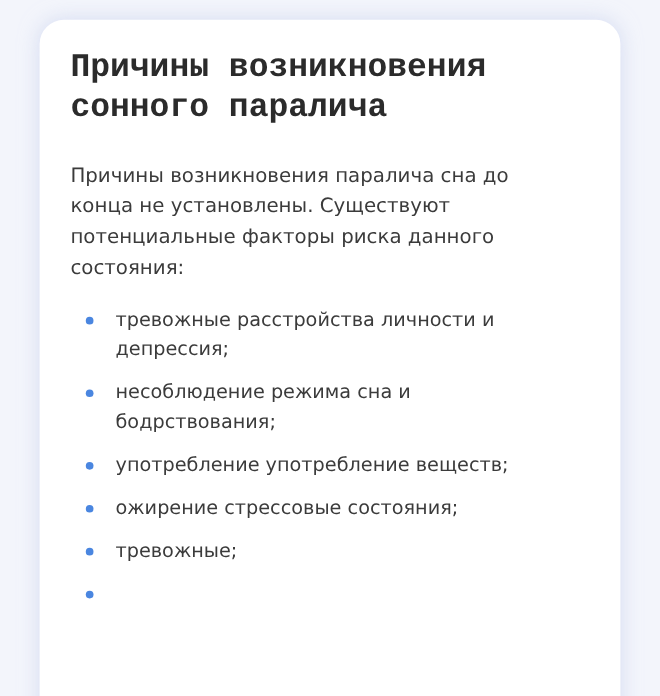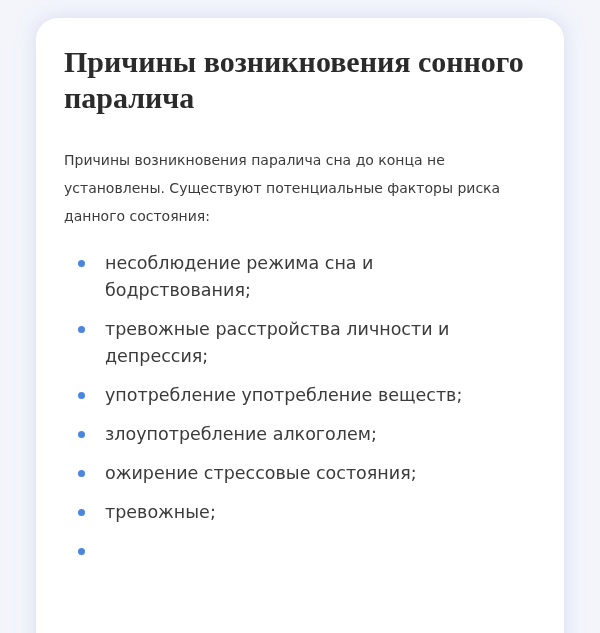--- a/index.html
+++ b/index.html
@@ -21,31 +21,31 @@
       width: 528px;
       height: 660px;
       background: #ffffff;
       border-radius: 22px;
       box-shadow: 0 0 18px rgba(190, 200, 235, 0.55);
       box-sizing: border-box;
       padding: 26px 28px 0 28px;
     }
     .title {
       margin: 0;
-      font-family: Liberation Serif, serif;
+      font-family: Liberation Mono, monospace;
       font-weight: bold;
       font-size: 30px;
       line-height: 36px;
       color: #2b2b2b;
       letter-spacing: 0px;
       width: 480px;
     }
     .intro {
       margin: 30px 0 0 0;
-      font-size: 14px;
+      font-size: 18px;
       line-height: 28px;
       color: #3b3b3b;
       width: 460px;
     }
     .risk-list {
       list-style: none;
       margin: 20px 0 0 0;
       padding: 0;
     }
     .risk-item {
@@ -69,33 +69,29 @@
   </style>
 </head>
 <body>
 
 <div class="card">
   <h2 class="title">Причины возникновения сонного паралича</h2>
   <p class="intro">Причины возникновения паралича сна до конца не установлены. Существуют потенциальные факторы риска данного состояния:</p>
   <ul class="risk-list">
     <li class="risk-item">
       <span class="bullet"></span>
+      <span>тревожные расстройства личности и депрессия;</span>
+    </li>
+    <li class="risk-item">
+      <span class="bullet"></span>
       <span>несоблюдение режима сна и бодрствования;</span>
     </li>
     <li class="risk-item">
       <span class="bullet"></span>
-      <span>тревожные расстройства личности и депрессия;</span>
-    </li>
-    <li class="risk-item">
-      <span class="bullet"></span>
       <span>употребление употребление веществ;</span>
-    </li>
-    <li class="risk-item">
-      <span class="bullet"></span>
-      <span>злоупотребление алкоголем;</span>
     </li>
     <li class="risk-item">
       <span class="bullet"></span>
       <span>ожирение стрессовые состояния;</span>
     </li>
     <li class="risk-item">
       <span class="bullet"></span>
       <span>тревожные;</span>
     </li>
     <li class="risk-item">

